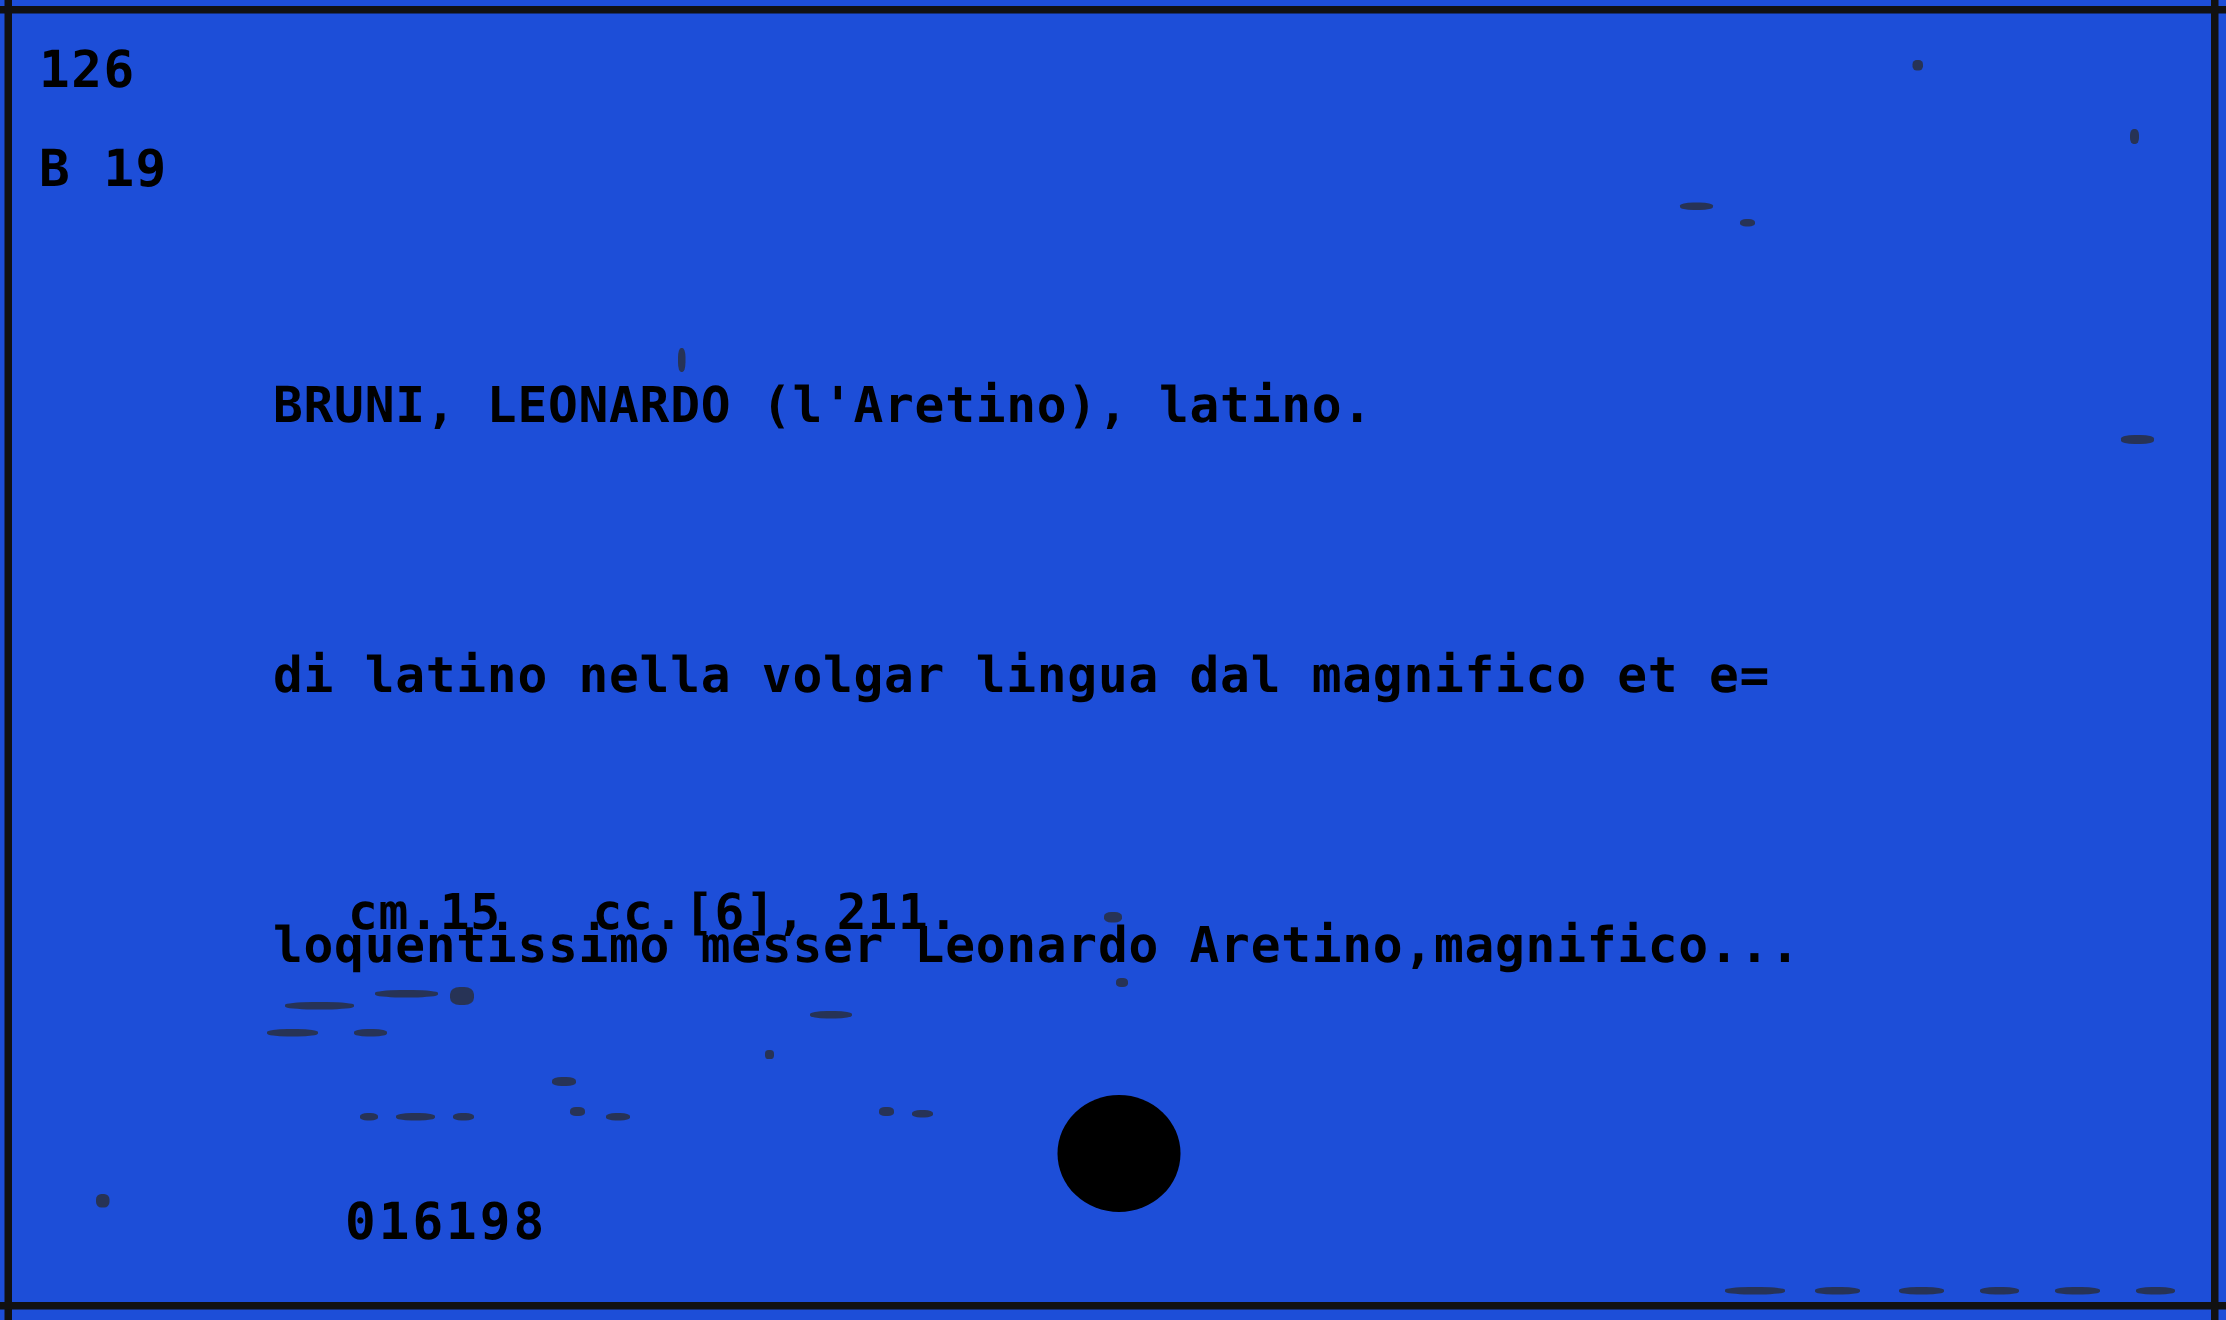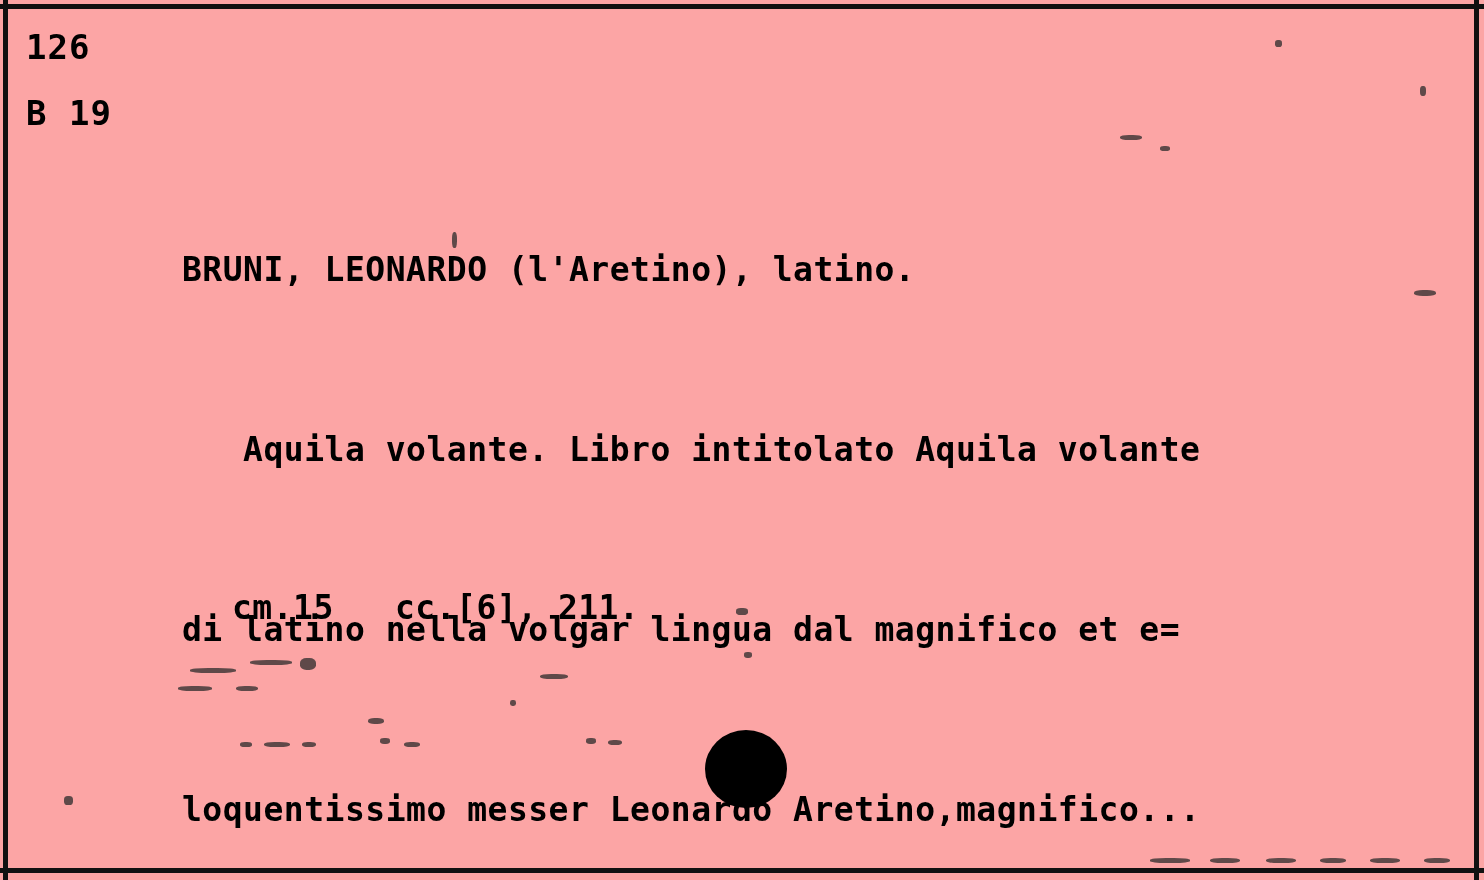--- a/index.html
+++ b/index.html
@@ -4,21 +4,21 @@
 <style>
   html, body {
     margin: 0;
     padding: 0;
     background: #ffffff;
   }
   #card {
     position: relative;
     width: 1484px;
     height: 880px;
-    background: #fca5a5;
+    background: #1d4ed8;
     overflow: hidden;
     font-family: "DejaVu Sans Mono", monospace;
     color: #000000;
   }
   
   .edge {
     position: absolute;
     background: #111;
   }
   .edge-top    { left: 0;   top: 4px;    width: 1484px; height: 5px; }
@@ -103,33 +103,33 @@
   <div class="edge edge-top"></div>
   <div class="edge edge-left"></div>
   <div class="edge edge-bottom"></div>
   <div class="edge edge-right"></div>
 
   <div class="callnum callnum-1">126</div>
   <div class="callnum callnum-2">B 19</div>
 
   <div id="entry">
     <span class="heading">BRUNI, LEONARDO (l'Aretino), latino.</span>
-    <span class="body-line">   Aquila volante. Libro intitolato Aquila volante</span>
     <span class="body-line">di latino nella volgar lingua dal magnifico et e=</span>
     <span class="body-line">loquentissimo messer Leonardo Aretino,magnifico...</span>
     
     
     
     
   </div>
 
   <div id="collation">cm.15   cc.[6], 211.</div>
 
   <div id="blot"></div>
 
+  <div id="accession">016198</div>
 
   <div class="speck" style="left:1275px; top:40px;  width:7px; height:7px;"></div>
   <div class="speck" style="left:1420px; top:86px;  width:6px; height:10px;"></div>
   <div class="speck" style="left:1120px; top:135px; width:22px; height:5px;"></div>
   <div class="speck" style="left:1160px; top:146px; width:10px; height:5px;"></div>
   <div class="speck" style="left:1414px; top:290px; width:22px; height:6px;"></div>
   <div class="speck" style="left:452px;  top:232px; width:5px; height:16px;"></div>
   <div class="speck" style="left:736px;  top:608px; width:12px; height:7px;"></div>
   <div class="speck" style="left:744px;  top:652px; width:8px; height:6px;"></div>
   <div class="speck" style="left:190px;  top:668px; width:46px; height:5px;"></div>

